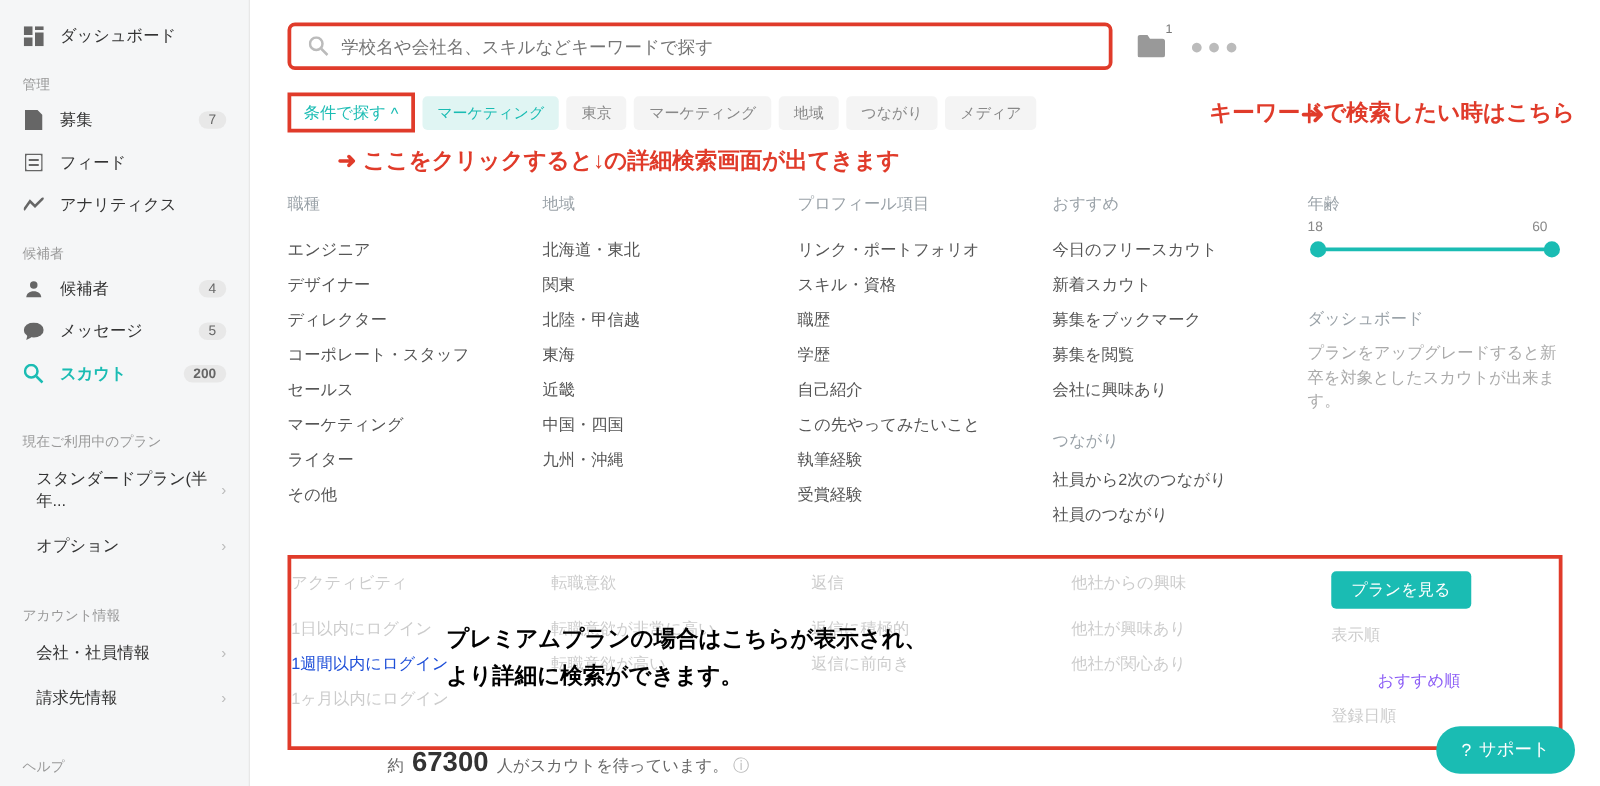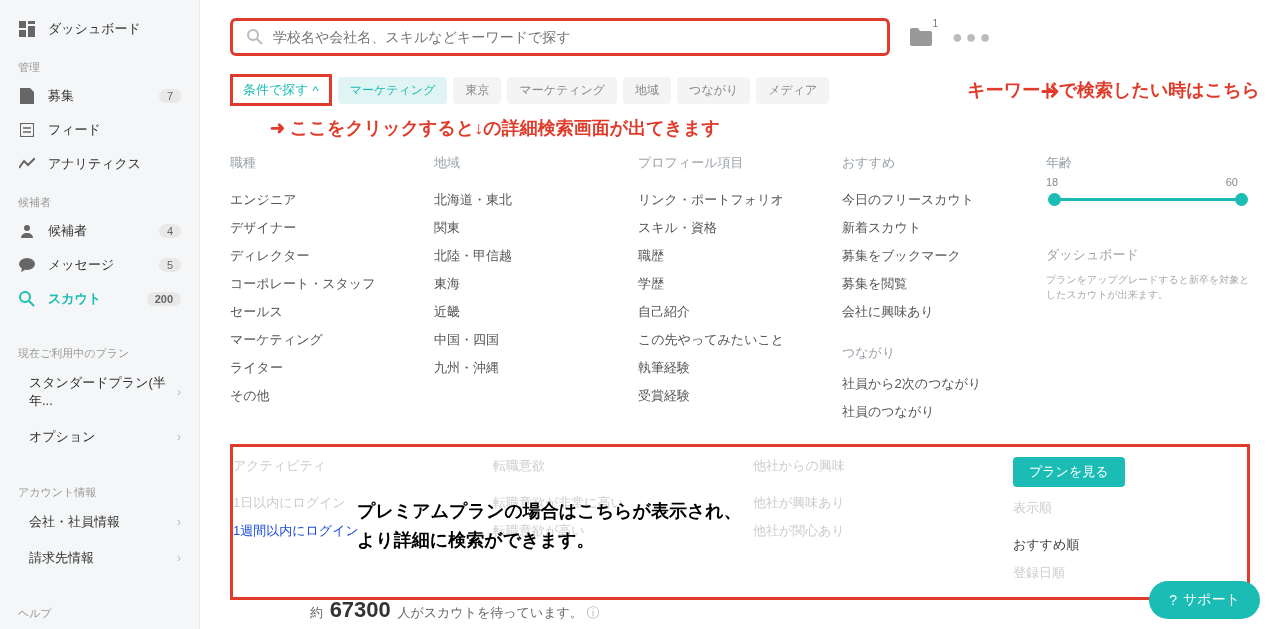--- a/index.html
+++ b/index.html
@@ -262,51 +262,59 @@
     <div class="fcol age-col">
       <h4>年齢</h4>
       <div class="slider">
         <span class="slider-lbl" style="left:0">18</span>
         <span class="slider-lbl" style="right:12px">60</span>
         <div class="slider-track"></div>
         <div class="slider-dot" style="left:2px"></div>
         <div class="slider-dot" style="right:2px"></div>
       </div>
       <div class="subhead" style="margin-top:30px">ダッシュボード</div>
-      <p style="font-size:10px;color:#aaa;line-height:1.5">プランをアップグレードすると新卒を対象としたスカウトが出来ます。</p>
+      <p style="font-size:13px;color:#aaa;line-height:1.5">プランをアップグレードすると新卒を対象としたスカウトが出来ます。</p>
     </div>
   </div>
 
   <div class="prem-box">
     <div class="fcol">
       <h4>アクティビティ</h4>
       <ul id="activity-list">
           <li style="color: rgb(204, 204, 204);">1日以内にログイン</li>
           <li style="color: #1d4ed8;">1週間以内にログイン</li>
+          <li style="color: rgb(204, 204, 204);">1ヶ月以内にログイン</li>
         </ul>
     </div>
     <div class="fcol">
       <h4>転職意欲</h4>
       <ul id="intent-list">
           <li style="color: rgb(204, 204, 204);">転職意欲が非常に高い</li>
           <li style="color: rgb(204, 204, 204);">転職意欲が高い</li>
         </ul>
     </div>
     <div class="fcol">
+      <h4>返信</h4>
+      <ul id="reply-list">
+          <li style="color: rgb(204, 204, 204);">返信に積極的</li>
+          <li style="color: rgb(204, 204, 204);">返信に前向き</li>
+        </ul>
+    </div>
+    <div class="fcol">
       <h4>他社からの興味</h4>
       <ul id="interest-list">
           <li style="color: rgb(204, 204, 204);">他社が興味あり</li>
           <li style="color: rgb(204, 204, 204);">他社が関心あり</li>
         </ul>
     </div>
     <div class="fcol age-col">
       <button class="plan-btn" style="margin-bottom:12px">プランを見る</button>
       <h4>表示順</h4>
       <ul id="sort-list">
-          <li style="color: #404040;">おすすめ順</li>
+          <li style="color: #8b5cf6; margin-left: 37px;">おすすめ順</li>
           <li style="color: rgb(204, 204, 204);">登録日順</li>
         </ul>
     </div>
     <div class="prem-annot">
       <div>プレミアムプランの場合はこちらが表示され、</div>
       <div>より詳細に検索ができます。</div>
     </div>
   </div>
 
 </div>

